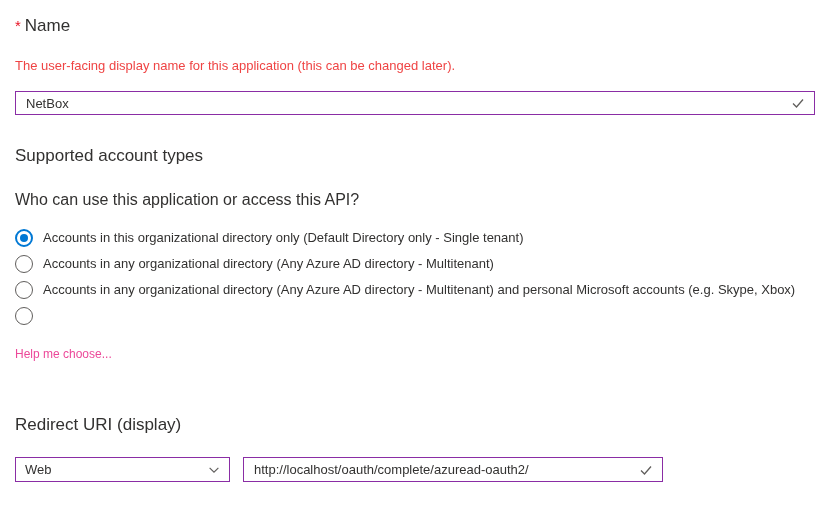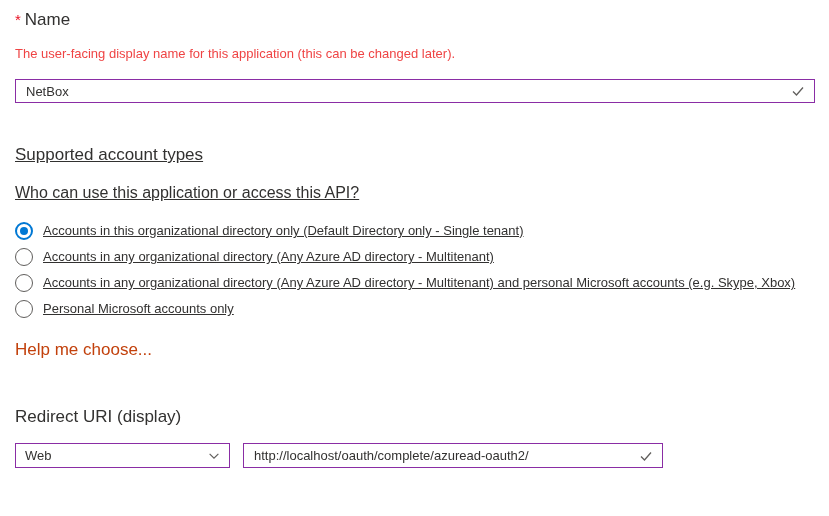--- a/index.html
+++ b/index.html
@@ -9,21 +9,21 @@
     font-family: "Liberation Sans", "DejaVu Sans", sans-serif;
     color: #323130;
     overflow: hidden;
   }
   .page { padding: 10px 14px 0 15px; }
 
   .section-title {
     font-size: 17px;
     font-weight: 400;
     color: #323130;
-    line-height: 18px;
+    line-height: 30px;
   }
   .required-marker { color: #e81123; margin-right: 4px; font-size: 15px; }
   .hint {
     font-size: 13px;
     color: #ef4444;
     line-height: 19px;
     margin-top: 15px;
   }
 
   
@@ -51,21 +51,21 @@
   .dropdown .chevron-icon {
     position: absolute;
     right: 8px;
     top: 50%;
     transform: translateY(-50%);
     display: flex;
   }
   .name-input-box { width: 800px; }
 
   
-  .account-section { margin-top: 43px; text-decoration: underline; }
+  .account-section { margin-top: 26px; }
   .question { margin-top: 20px; font-size: 16px; line-height: 18px; }
   .radio-group { margin-top: 12px; }
   .radio-row {
     display: flex;
     align-items: flex-end;
     height: 26px;
     cursor: pointer;
   }
   .radio-circle {
     width: 18px; height: 18px;
@@ -79,22 +79,22 @@
     justify-content: center;
   }
   .radio-row.selected .radio-circle { border: 2px solid #0078d4; }
   .radio-dot { width: 8px; height: 8px; border-radius: 50%; background: transparent; }
   .radio-row.selected .radio-dot { background: #0078d4; }
   .radio-label { font-size: 13px; color: #323130; line-height: 18px; }
 
   .help-link {
     display: inline-block;
     margin-top: 22px;
-    font-size: 17px;
-    color: #c2410c;
+    font-size: 12px;
+    color: #ec4899;
     text-decoration: none;
     cursor: pointer;
   }
 
   
   .redirect-section { margin-top: 48px; }
   .redirect-desc { max-width: 795px; }
   .uri-row { display: flex; margin-top: 17px; gap: 13px; }
   .dropdown {
     position: relative;
@@ -151,21 +151,20 @@
       <div class="radio-row">
         <span class="radio-circle">
             <span class="radio-dot"></span>
           </span>
         <span class="radio-label">Accounts in any organizational directory (Any Azure AD directory - Multitenant) and personal Microsoft accounts (e.g. Skype, Xbox)</span>
       </div>
       <div class="radio-row">
         <span class="radio-circle">
             <span class="radio-dot"></span>
           </span>
-        <span class="radio-label">Personal Microsoft accounts only</span>
       </div>
     </div>
 
     <a class="help-link">Help me choose...</a>
   </div>
 
   <div class="redirect-section">
     <div class="section-title">Redirect URI (display)</div>
 
     <div class="uri-row">

